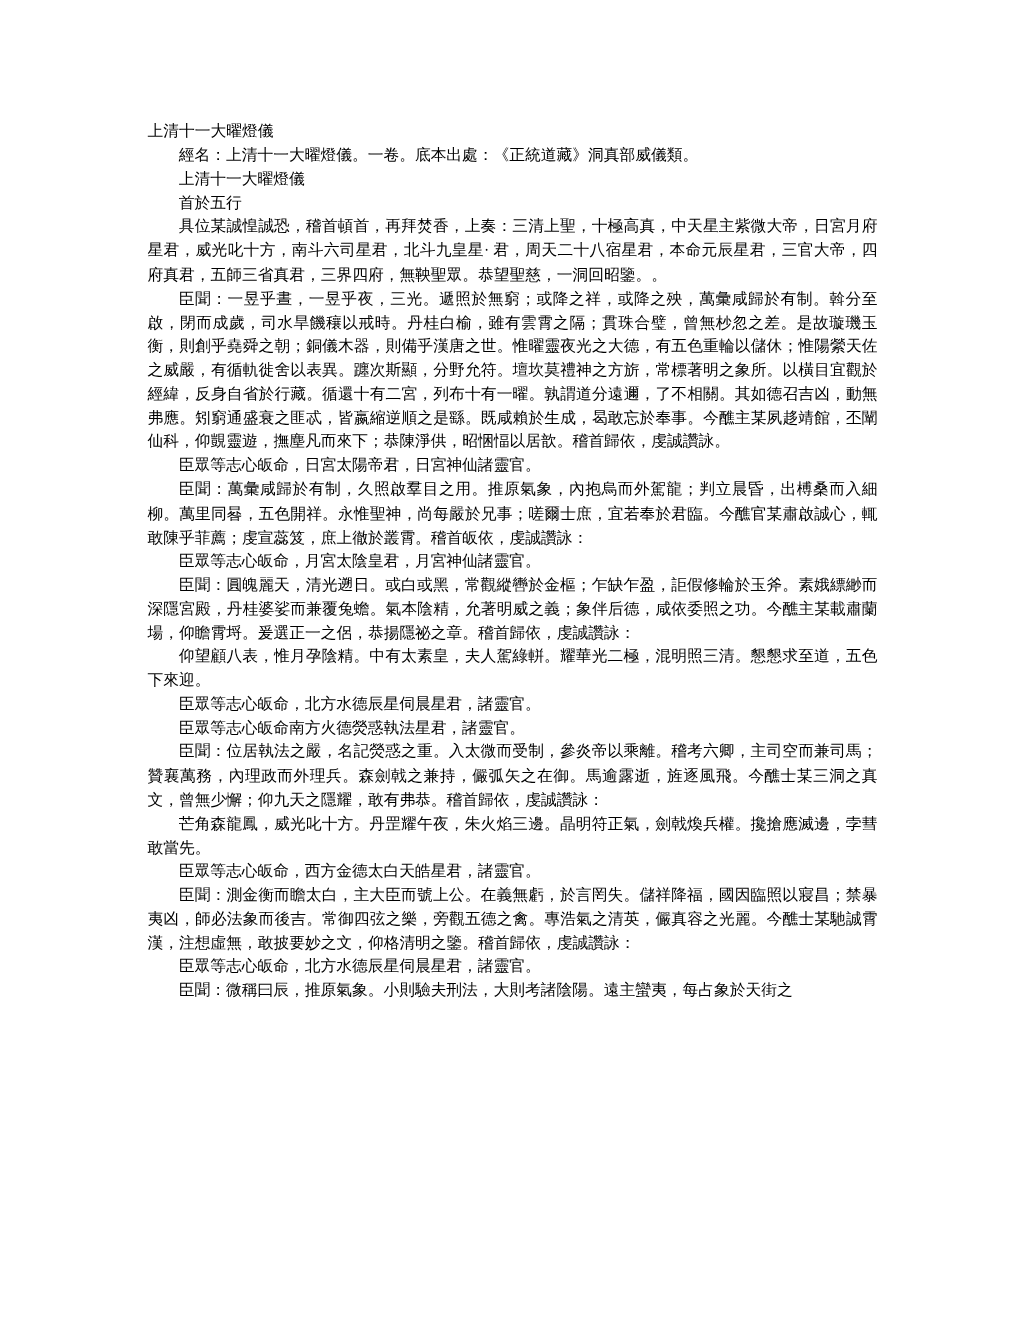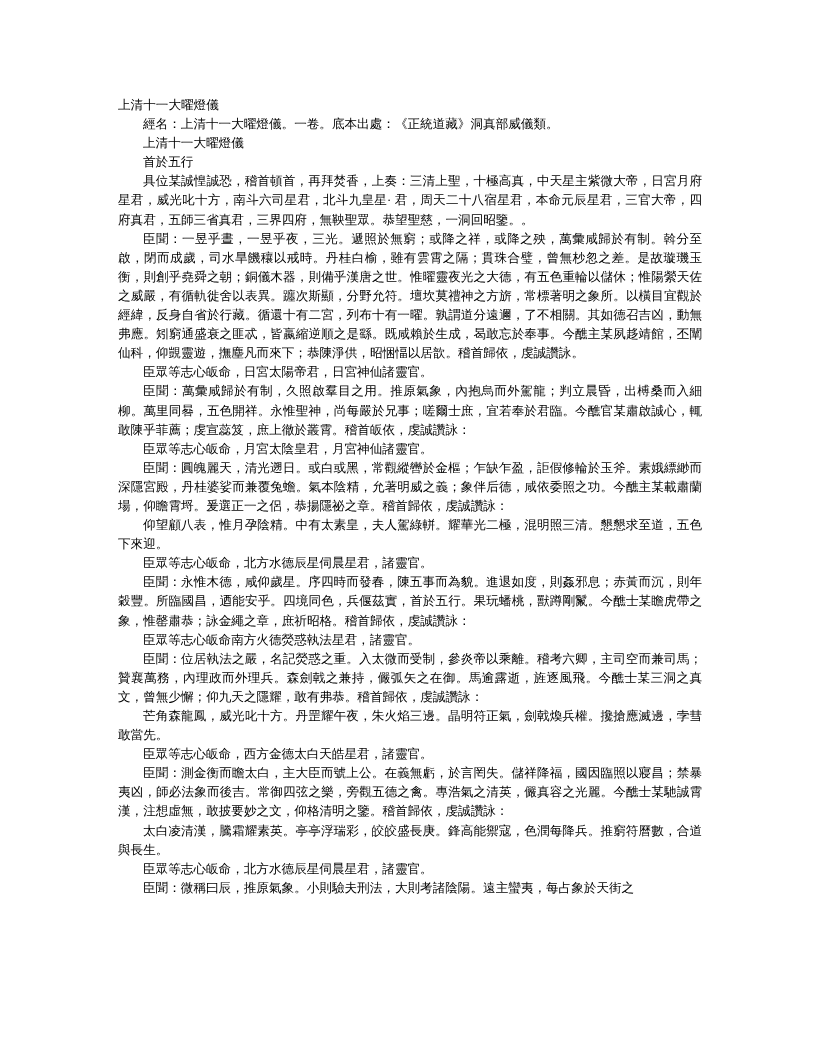--- a/index.html
+++ b/index.html
@@ -52,23 +52,21 @@
     <p class="para indent">上清十一大曜燈儀</p>
     <p class="para indent">首於五行</p>
     <p class="para indent">具位某誠惶誠恐，稽首頓首，再拜焚香，上奏：三清上聖，十極高真，中天星主紫微大帝，日宮月府星君，威光叱十方，南斗六司星君，北斗九皇星· 君，周天二十八宿星君，本命元辰星君，三官大帝，四府真君，五師三省真君，三界四府，無鞅聖眾。恭望聖慈，一洞回昭鑒。。</p>
     <p class="para indent">臣聞：一昱乎晝，一昱乎夜，三光。遞照於無窮；或降之祥，或降之殃，萬彙咸歸於有制。斡分至啟，閉而成歲，司水旱饑穰以戒時。丹桂白榆，雖有雲霄之隔；貫珠合璧，曾無杪忽之差。是故璇璣玉衡，則創乎堯舜之朝；銅儀木器，則備乎漢唐之世。惟曜靈夜光之大德，有五色重輪以儲休；惟陽縈天佐之威嚴，有循軌徙舍以表異。躔次斯顯，分野允符。壇坎莫禮神之方旂，常標著明之象所。以橫目宜觀於經緯，反身自省於行藏。循還十有二宮，列布十有一曜。孰謂道分遠邇，了不相關。其如德召吉凶，動無弗應。矧窮通盛衰之匪忒，皆嬴縮逆順之是繇。既咸賴於生成，曷敢忘於奉事。今醮主某夙趍靖館，丕闡仙科，仰覬靈遊，撫塵凡而來下；恭陳淨供，昭悃愊以居歆。稽首歸依，虔誠讚詠。</p>
     <p class="para indent">臣眾等志心皈命，日宮太陽帝君，日宮神仙諸靈官。</p>
     <p class="para indent">臣聞：萬彙咸歸於有制，久照啟羣目之用。推原氣象，內抱烏而外駕龍；判立晨昏，出榑桑而入細柳。萬里同晷，五色開祥。永惟聖神，尚每嚴於兄事；嗟爾士庶，宜若奉於君臨。今醮官某肅啟誠心，輒敢陳乎菲薦；虔宣蕊笈，庶上徹於叢霄。稽首皈依，虔誠讚詠：</p>
     <p class="para indent">臣眾等志心皈命，月宮太陰皇君，月宮神仙諸靈官。</p>
     <p class="para indent">臣聞：圓魄麗天，清光遡日。或白或黑，常觀縱轡於金樞；乍缺乍盈，詎假修輪於玉斧。素娥縹緲而深隱宮殿，丹桂婆娑而兼覆兔蟾。氣本陰精，允著明威之義；象伴后德，咸依委照之功。今醮主某載肅蘭場，仰瞻霄埒。爰選正一之侶，恭揚隱祕之章。稽首歸依，虔誠讚詠：</p>
     <p class="para indent">仰望顧八表，惟月孕陰精。中有太素皇，夫人駕綠軿。耀華光二極，混明照三清。懇懇求至道，五色下來迎。</p>
     <p class="para indent">臣眾等志心皈命，北方水德辰星伺晨星君，諸靈官。</p>
-    <p class="para indent">臣聞：永惟木德，咸仰歲星。序四時而發春，陳五事而為貌。進退如度，則姦邪息；赤黃而沉，則年穀豐。所臨國昌，迺能安乎。四境同色，兵偃茲實，首於五行。果玩蟠桃，獸蹲剛鬣。今醮士某瞻虎帶之象，惟罄肅恭；詠金繩之章，庶祈昭格。稽首歸依，虔誠讚詠：</p>
     <p class="para indent">臣眾等志心皈命南方火德熒惑執法星君，諸靈官。</p>
     <p class="para indent">臣聞：位居執法之嚴，名記熒惑之重。入太微而受制，參炎帝以乘離。稽考六卿，主司空而兼司馬；贊襄萬務，內理政而外理兵。森劍戟之兼持，儼弧矢之在御。馬逾露逝，旌逐風飛。今醮士某三洞之真文，曾無少懈；仰九天之隱耀，敢有弗恭。稽首歸依，虔誠讚詠：</p>
     <p class="para indent">芒角森龍鳳，威光叱十方。丹罡耀午夜，朱火焰三邊。晶明符正氣，劍戟煥兵權。攙搶應滅邊，孛彗敢當先。</p>
     <p class="para indent">臣眾等志心皈命，西方金德太白天皓星君，諸靈官。</p>
     <p class="para indent">臣聞：測金衡而瞻太白，主大臣而號上公。在義無虧，於言罔失。儲祥降福，國因臨照以寢昌；禁暴夷凶，師必法象而後吉。常御四弦之樂，旁觀五德之禽。專浩氣之清英，儼真容之光麗。今醮士某馳誠霄漢，注想虛無，敢披要妙之文，仰格清明之鑒。稽首歸依，虔誠讚詠：</p>
-    <p class="para indent">太白凌清漢，騰霜耀素英。亭亭浮瑞彩，皎皎盛長庚。鋒高能禦寇，色潤每降兵。推窮符曆數，合道與長生。</p>
     <p class="para indent">臣眾等志心皈命，北方水德辰星伺晨星君，諸靈官。</p>
     <p class="para indent">臣聞：微稱曰辰，推原氣象。小則驗夫刑法，大則考諸陰陽。遠主蠻夷，每占象於天街之</p>
   </div>
 </div>
 
 </body></html>

